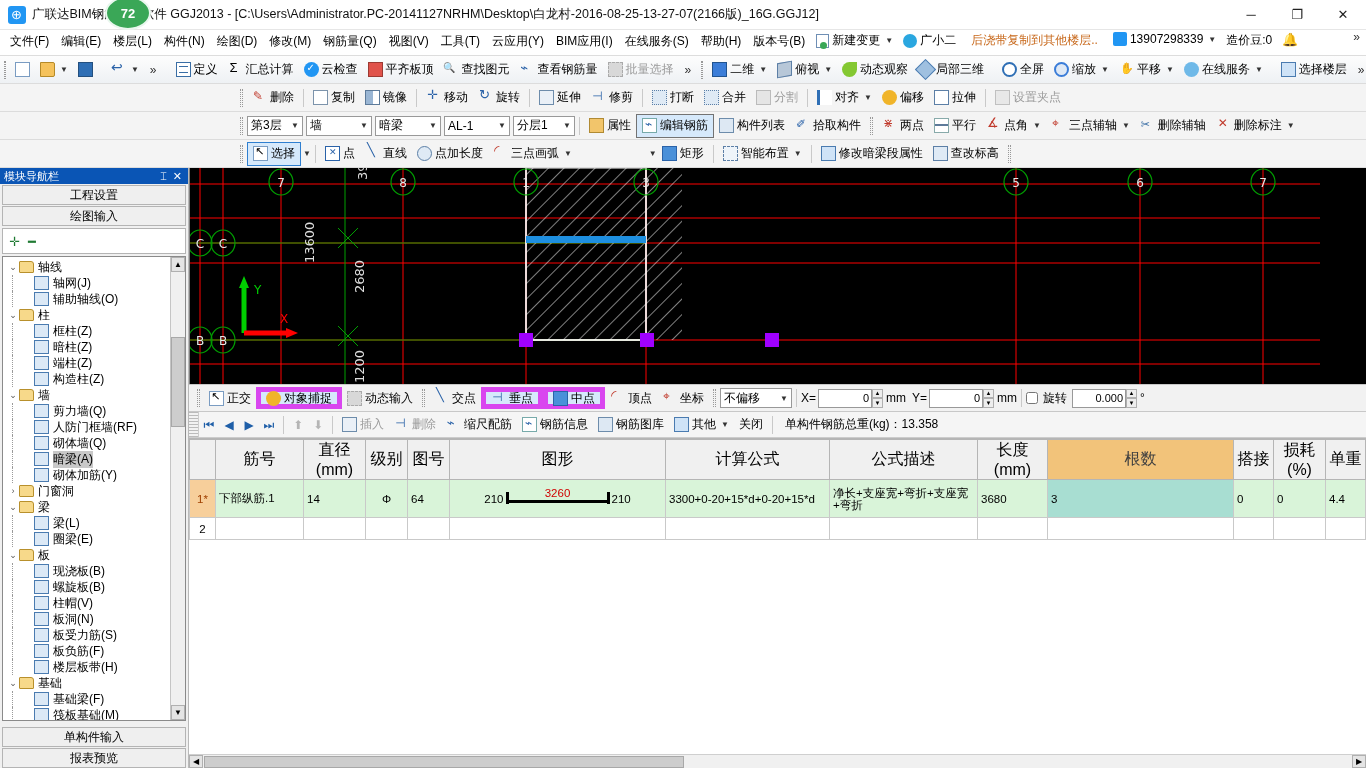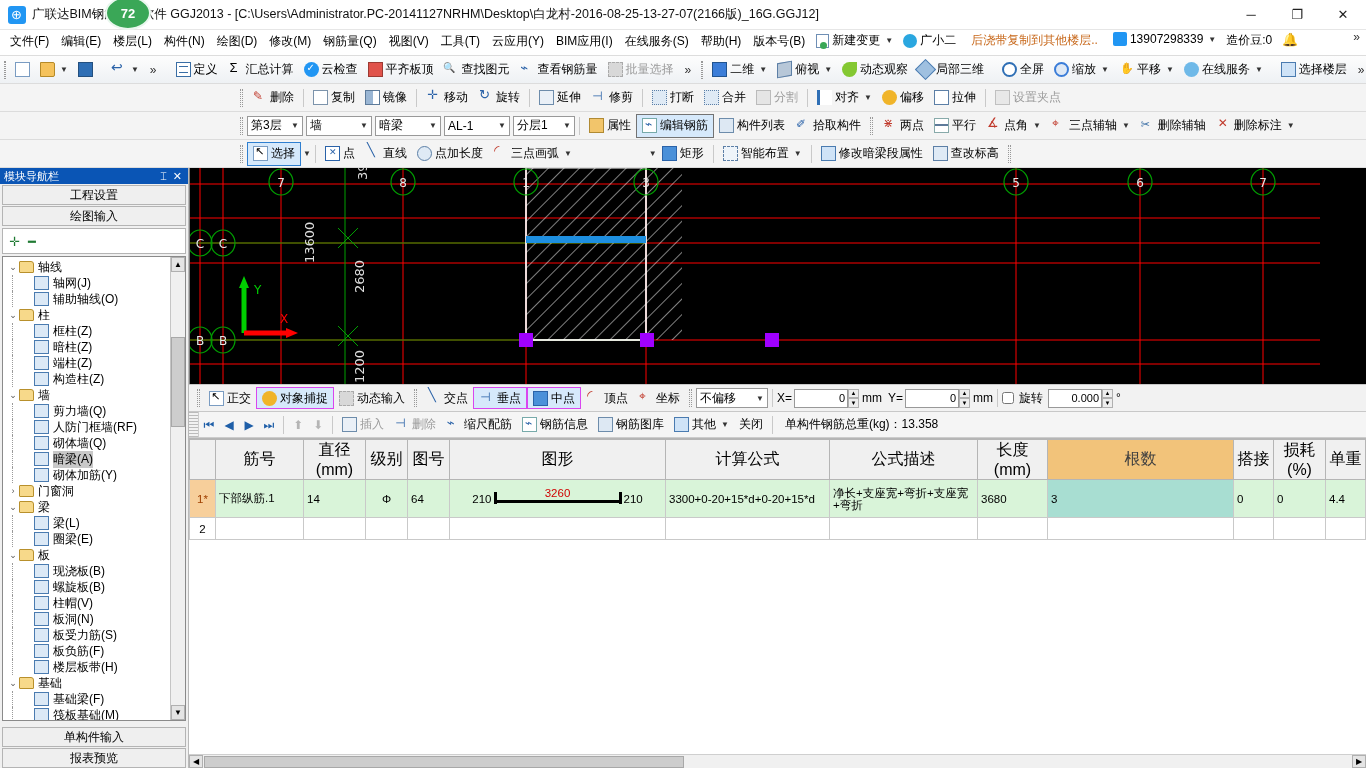--- a/index.html
+++ b/index.html
@@ -148,21 +148,21 @@
   
   .work { flex:1; display:flex; flex-direction:column; }
   .cad { height:216px; background:#000; position:relative; overflow:hidden;
          border-left:1px solid #808080; }
 
   
   .snapbar { height:28px; background:#f2f2f2; border-top:1px solid #c8c8c8;
              border-bottom:1px solid #c8c8c8; display:flex; align-items:center;
              white-space:nowrap; padding-left:4px; }
   .snapbtn { display:flex; align-items:center; gap:3px; font-size:12px; padding:2px 5px; height:22px; }
-  .snapbtn.on { background:#d6e9fb; border:1px solid #d946ef; }
+  .snapbtn.on { background:#d6e9fb; border:5px solid #d946ef; }
   .numbox { width:54px; height:19px; border:1px solid #999; background:#fff; font-size:11px;
             text-align:right; padding-right:2px; display:flex; align-items:center;
             justify-content:flex-end; }
   .spin { width:11px; height:19px; display:flex; flex-direction:column; margin-right:3px; }
   .spin div { flex:1; border:1px solid #b0b0b0; background:#eee; font-size:6px;
               display:flex; align-items:center; justify-content:center; }
   .combo-nooff { width:72px; height:20px; border:1px solid #999; background:#fff;
                  display:flex; align-items:center; padding-left:3px; font-size:12px; }
 
   
@@ -183,21 +183,21 @@
                 font-size:16px; }
   table.rb th.hl { background:#f2c37a; color:#404040; }
   table.rb td { border:1px solid #c9c9c9; height:38px; padding:1px 3px; vertical-align:middle;
                 background:#fff; }
   tr.r1 td { background:#d9f4d9; }
   tr.r1 td.idx { background:#f7cf9b; color:#a04000; text-align:center; }
   tr.r1 td.cnt { background:#a8ded2; }
   td.idx { text-align:center; width:26px; background:#fff; }
   td.c { text-align:center; }
   .shape-cell { display:flex; align-items:center; justify-content:center; gap:2px; }
-  .shape-mid { position:relative; width:128px; height:22px; }
+  .shape-mid { position:relative; width:104px; height:22px; }
   .shape-mid .bar { position:absolute; left:0; right:0; top:12px; height:3px; background:#000; }
   .shape-mid .lend{ position:absolute; left:0; top:4px; width:3px; height:12px; background:#000; }
   .shape-mid .rend{ position:absolute; right:0; top:4px; width:3px; height:12px; background:#000; }
   .shape-mid .val { position:absolute; left:0; right:0; top:-1px; text-align:center;
                     color:#d00000; font-size:11.5px; }
   .desc2 { line-height:12px; }
 
   
   .tbl-hscroll { height:14px; background:#f0f0f0; border-top:1px solid #cfcfcf; display:flex;
                  align-items:center; }

